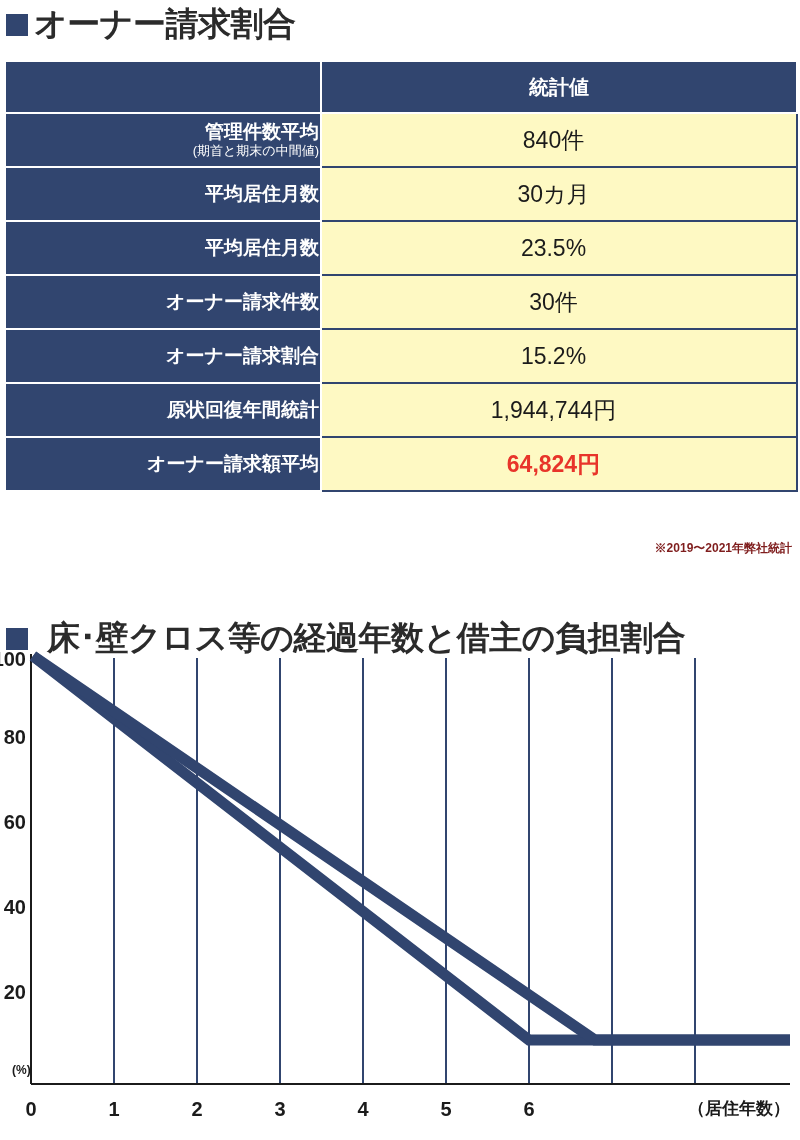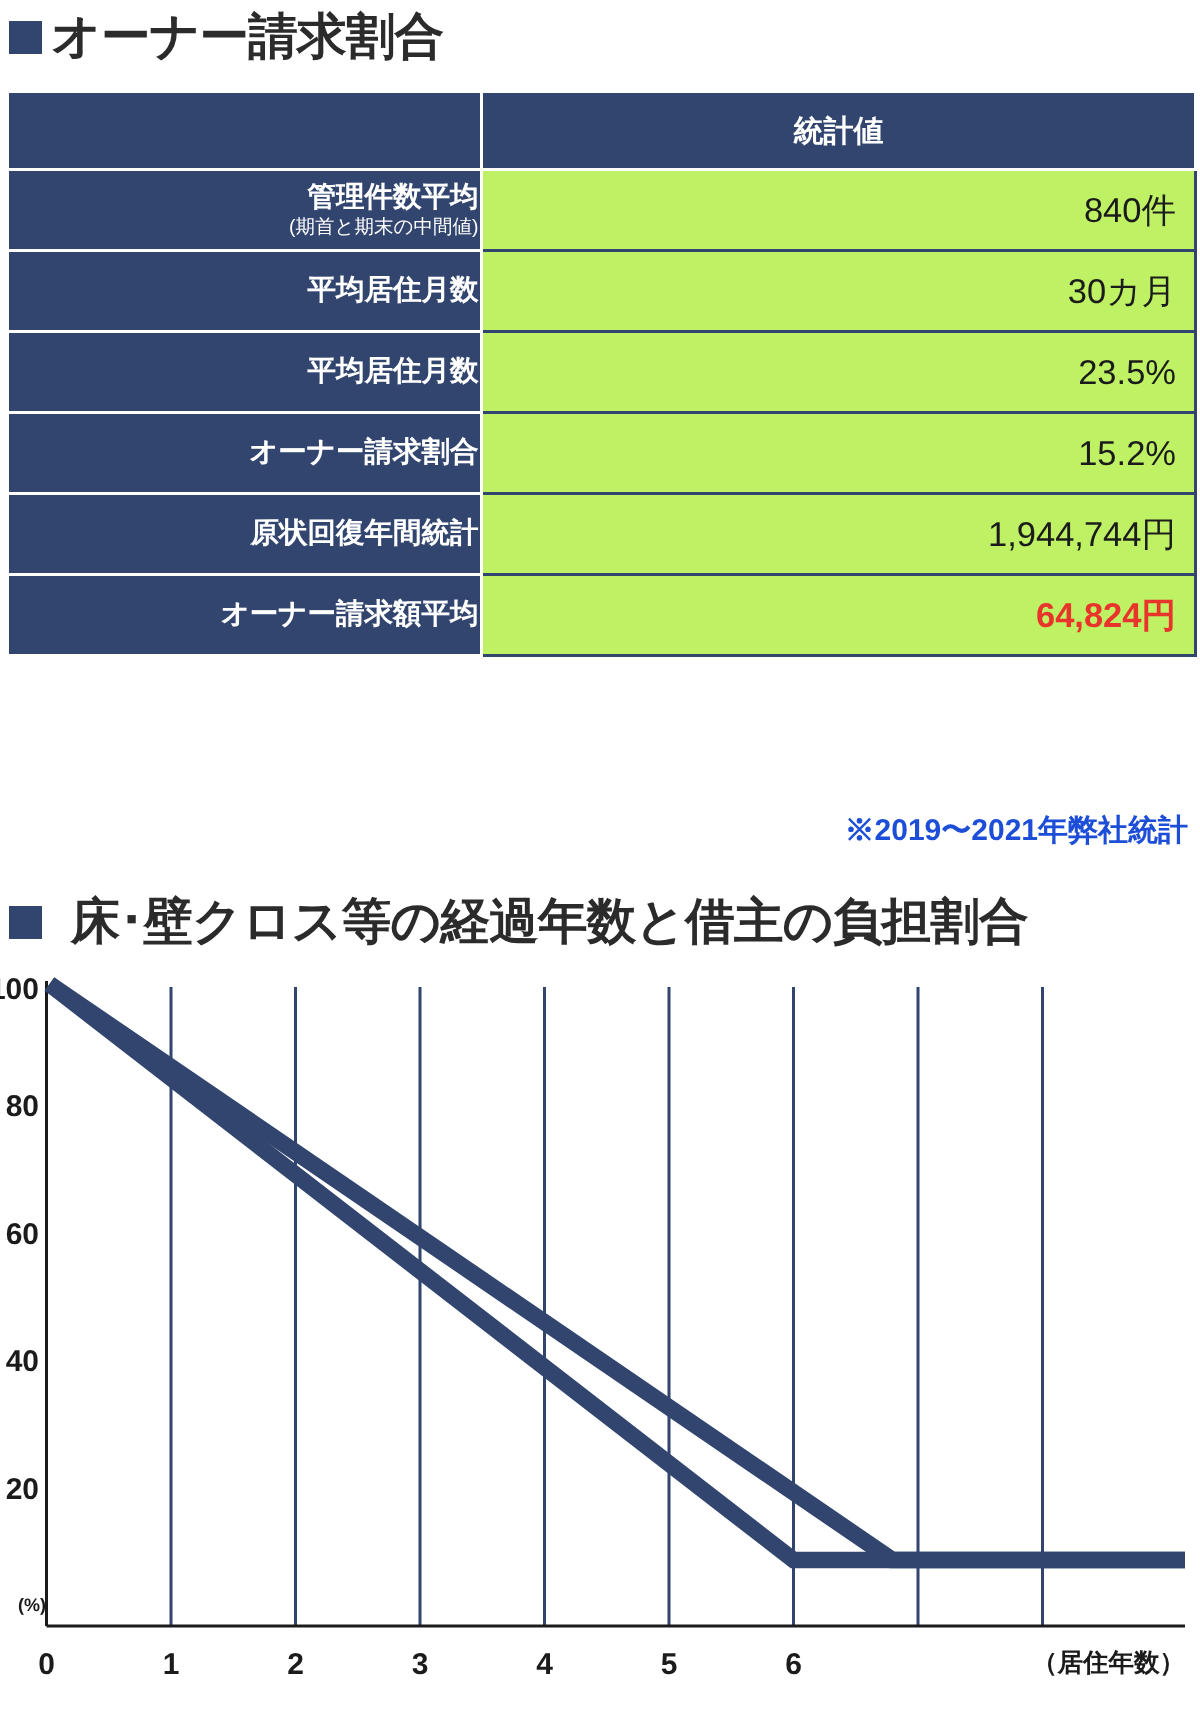--- a/index.html
+++ b/index.html
@@ -28,21 +28,21 @@
     white-space: nowrap;
   }
   .head-marker {
     width: 22px;
     height: 22px;
     background: #31456f;
     flex: 0 0 auto;
     display: inline-block;
   }
   #head1 { position: absolute; left: 6px; top: 2px; }
-  #head2 { position: absolute; left: 6px; top: 592px; gap: 19px; }
+  #head2 { position: absolute; left: 6px; top: 616px; gap: 19px; }
 
   
   .stat-table {
     position: absolute;
     left: 4px;
     top: 60px;
     width: 792px;
     border-collapse: collapse;
     table-layout: fixed;
   }
@@ -74,42 +74,42 @@
     height: 50px;
     line-height: 1.15;
   }
   .stat-table td.rowlabel .sub {
     display: block;
     font-size: 13px;
     font-weight: normal;
     margin-top: 1px;
   }
   .stat-table td.rowvalue {
-    background: #bef264;
+    background: #fef9c3;
     border: 2px solid #31456f;
-    text-align: right;
+    text-align: center;
     vertical-align: middle;
     font-size: 23px;
     padding-right: 12px;
     height: 50px;
     color: #1b1b1b;
   }
   .stat-table td.rowvalue.accent {
     color: #e8342a;
     font-weight: bold;
   }
 
   
   .footnote {
     position: absolute;
     right: 8px;
     top: 540px;
-    font-size: 20px;
-    font-weight: bold;
-    color: #1d4ed8;
+    font-size: 12px;
+    font-weight: bold;
+    color: #7f1d1d;
   }
 
   
   .chart-wrap {
     position: absolute;
     left: 0px;
     top: 650px;
     width: 800px;
     height: 480px;
   }
@@ -158,20 +158,24 @@
       </td>
       <td class="rowvalue">840件</td>
     </tr>
     <tr>
       <td class="rowlabel">平均居住月数</td>
       <td class="rowvalue">30カ月</td>
     </tr>
     <tr>
       <td class="rowlabel">平均居住月数</td>
       <td class="rowvalue">23.5%</td>
+    </tr>
+    <tr>
+      <td class="rowlabel">オーナー請求件数</td>
+      <td class="rowvalue">30件</td>
     </tr>
     <tr>
       <td class="rowlabel">オーナー請求割合</td>
       <td class="rowvalue">15.2%</td>
     </tr>
     <tr>
       <td class="rowlabel">原状回復年間統計</td>
       <td class="rowvalue">1,944,744円</td>
     </tr>
     <tr>

